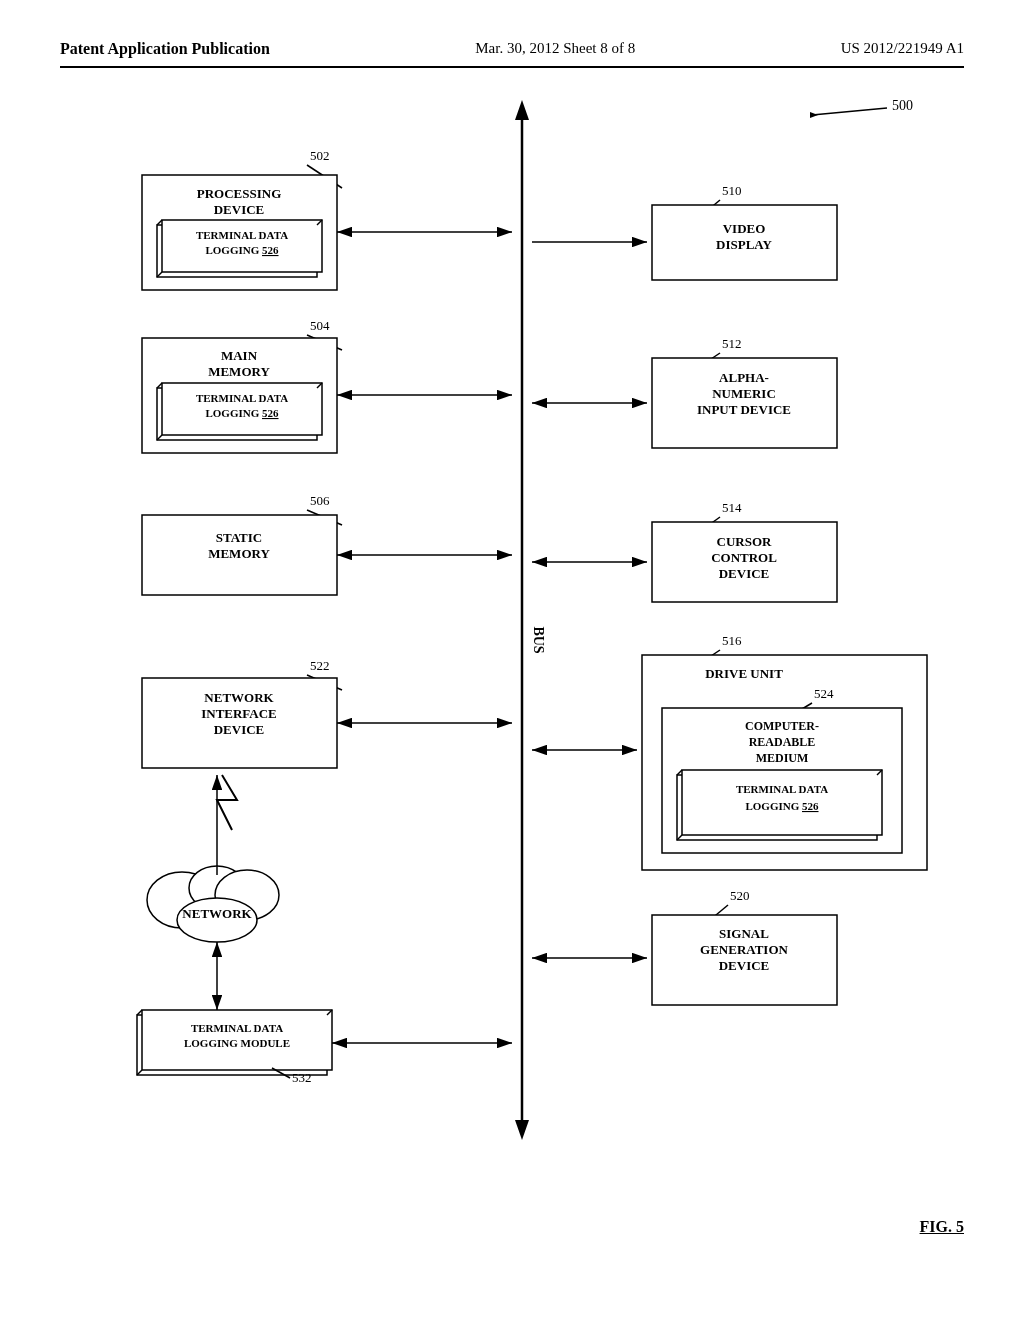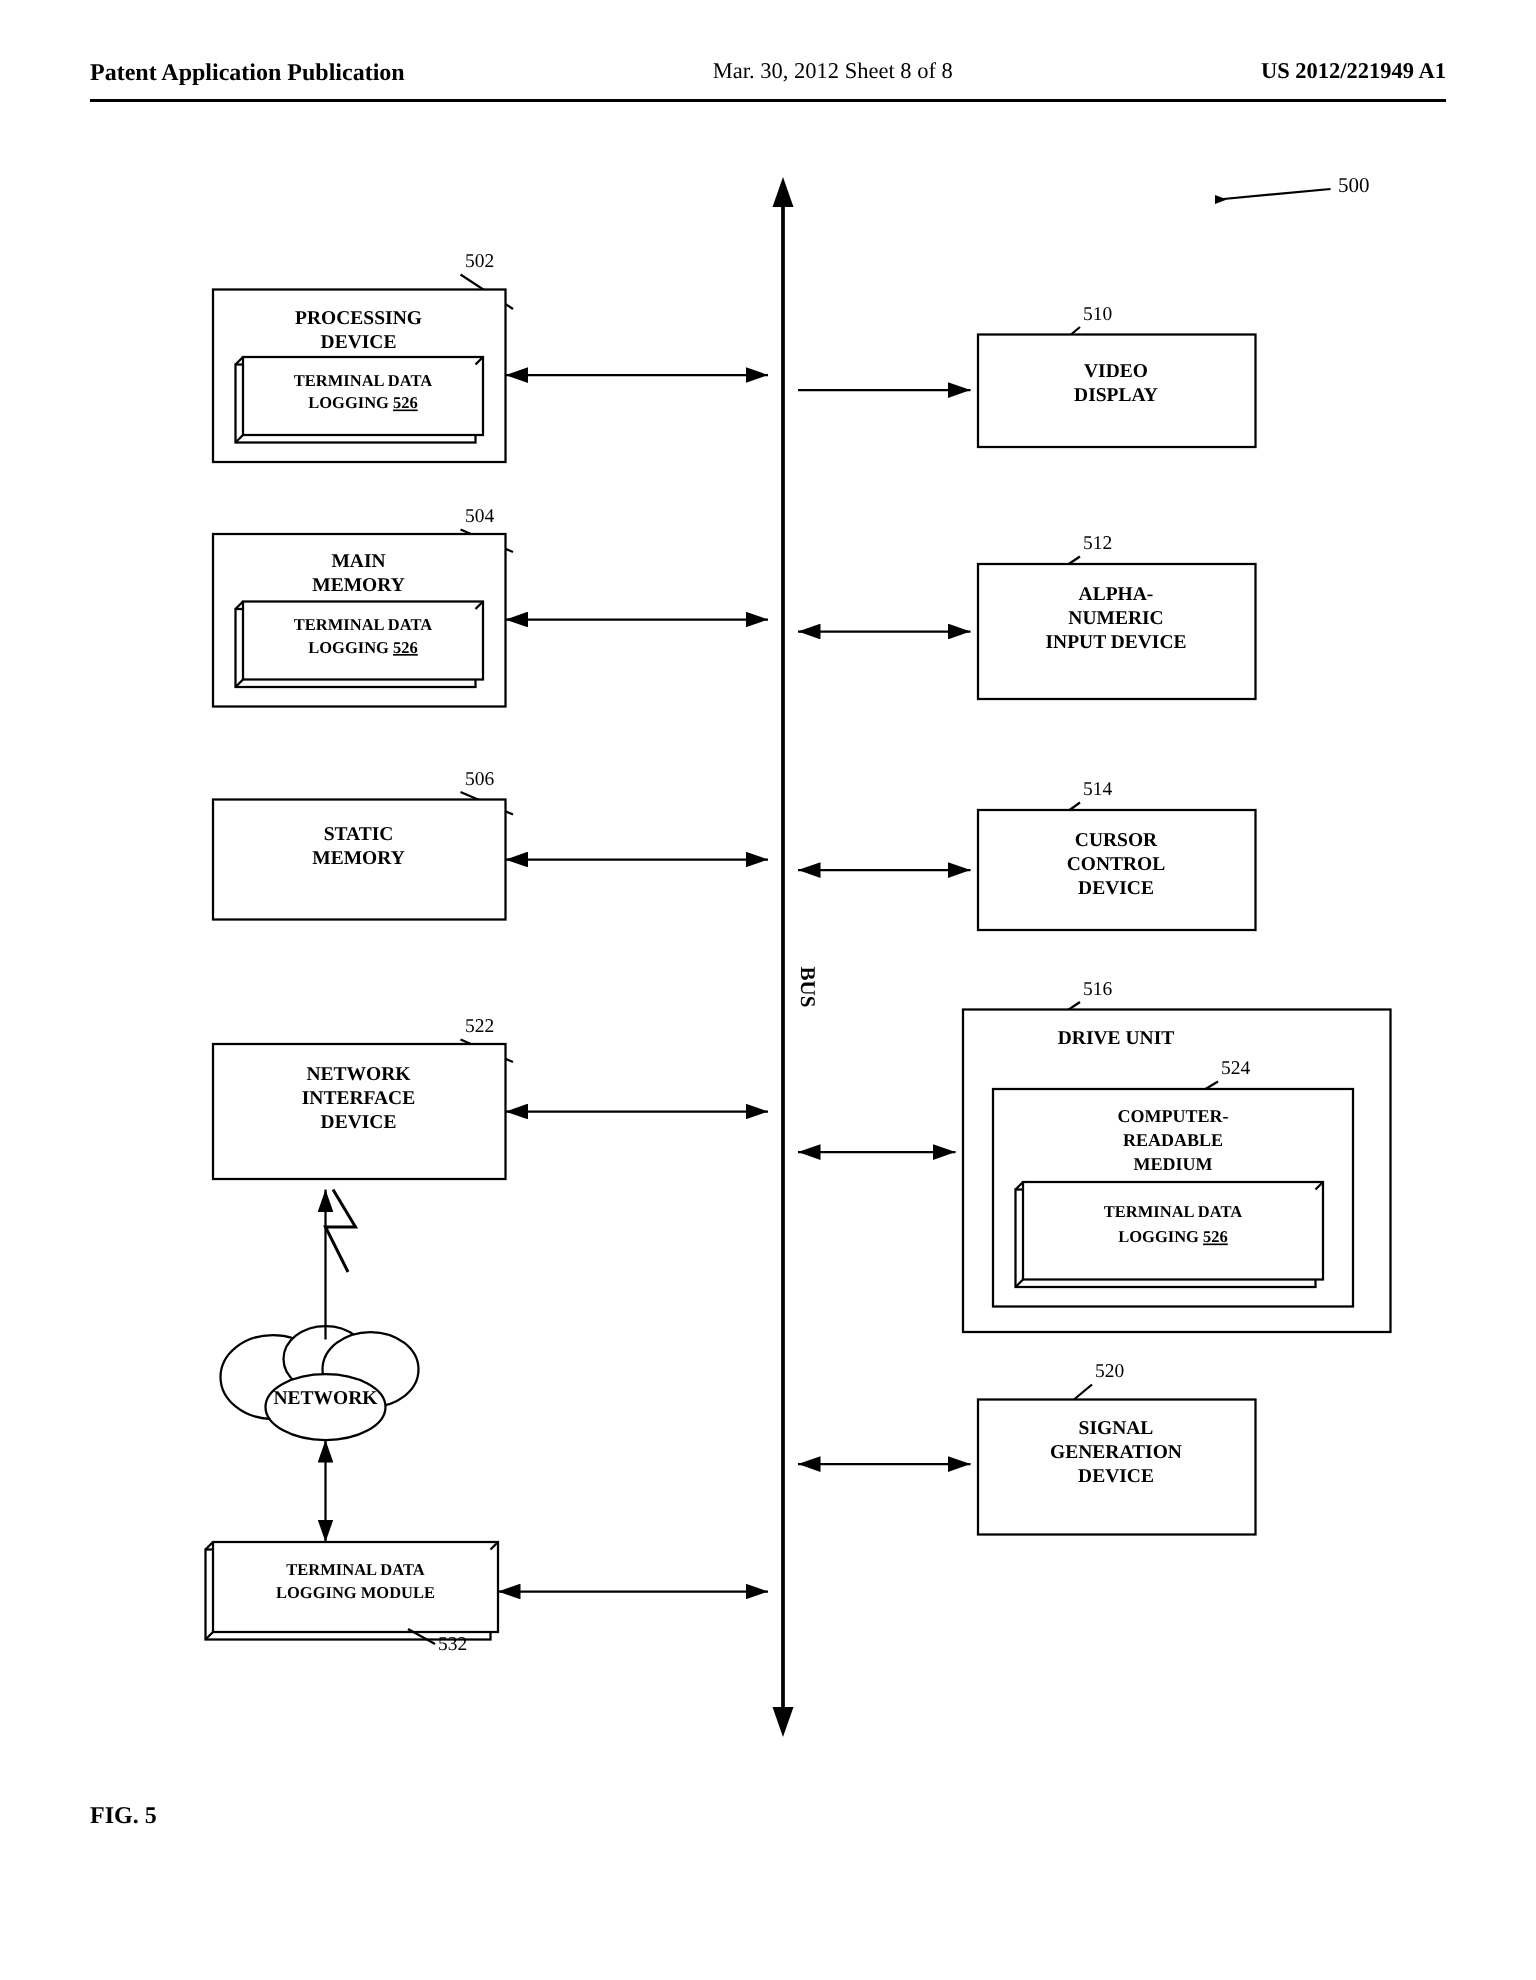--- a/index.html
+++ b/index.html
@@ -18,51 +18,52 @@
       background: #fff;
       position: relative;
       padding: 40px 60px;
     }
 
     
     .header {
       display: flex;
       justify-content: space-between;
       align-items: flex-start;
-      margin-bottom: 30px;
+      margin-bottom: 12px;
       border-bottom: 2px solid #000;
       padding-bottom: 8px;
     }
     .header-left {
       font-weight: bold;
       font-size: 16px;
     }
     .header-center {
       font-size: 15px;
       text-align: center;
     }
     .header-right {
       font-size: 15px;
-      font-weight: bold;
+      font-weight: normal;
     }
 
     
     .diagram {
       position: relative;
       width: 900px;
       height: 1100px;
       margin: 0 auto;
     }
 
     
     .fig-caption {
-      text-align: left;
+      text-align: right;
       font-size: 16px;
       font-weight: bold;
-      margin-top: 4px;
+      margin-top: 38px;
+      text-decoration: underline;
     }
 
     
     .diagram-svg {
       position: absolute;
       top: 0; left: 0;
       width: 100%;
       height: 100%;
     }
   </style>

